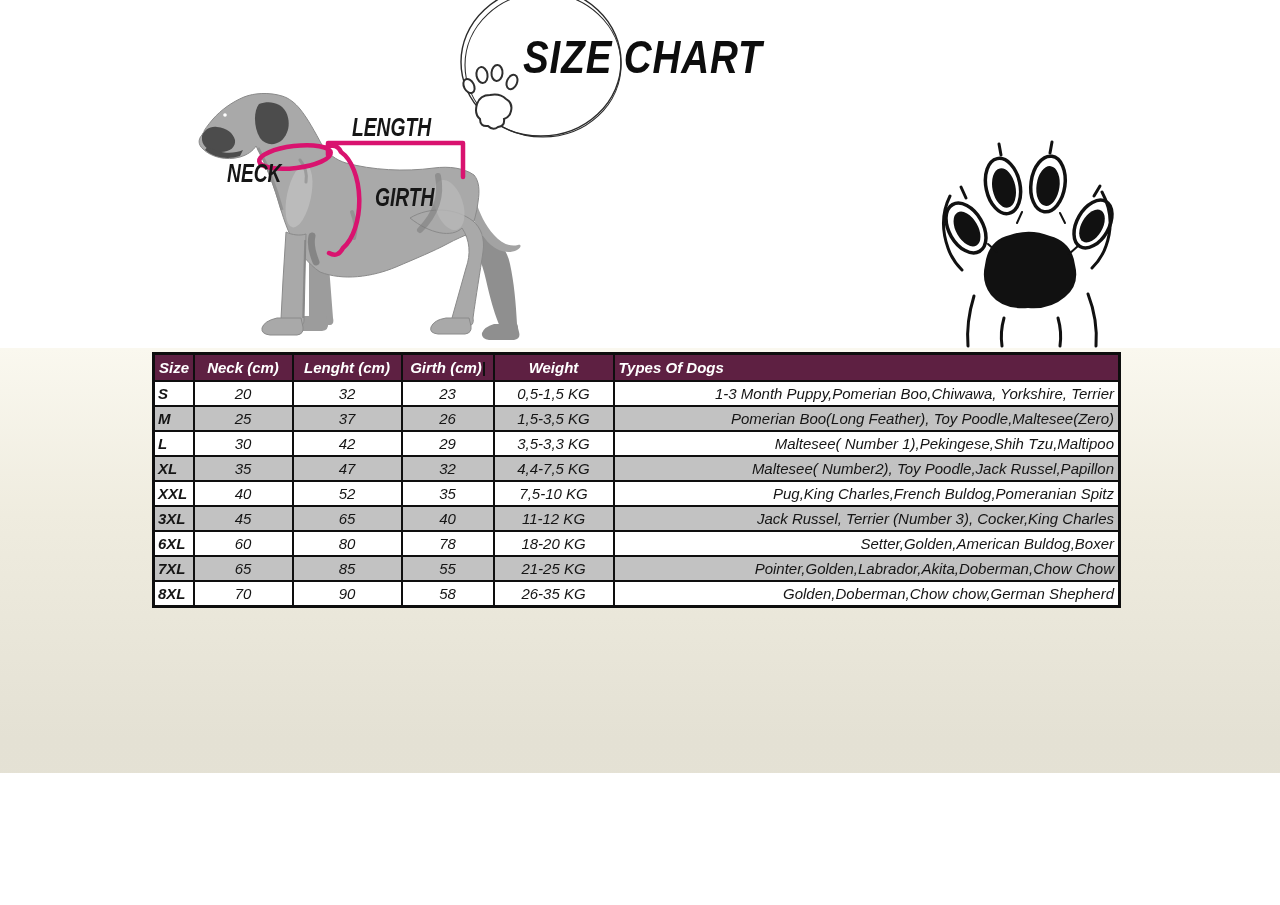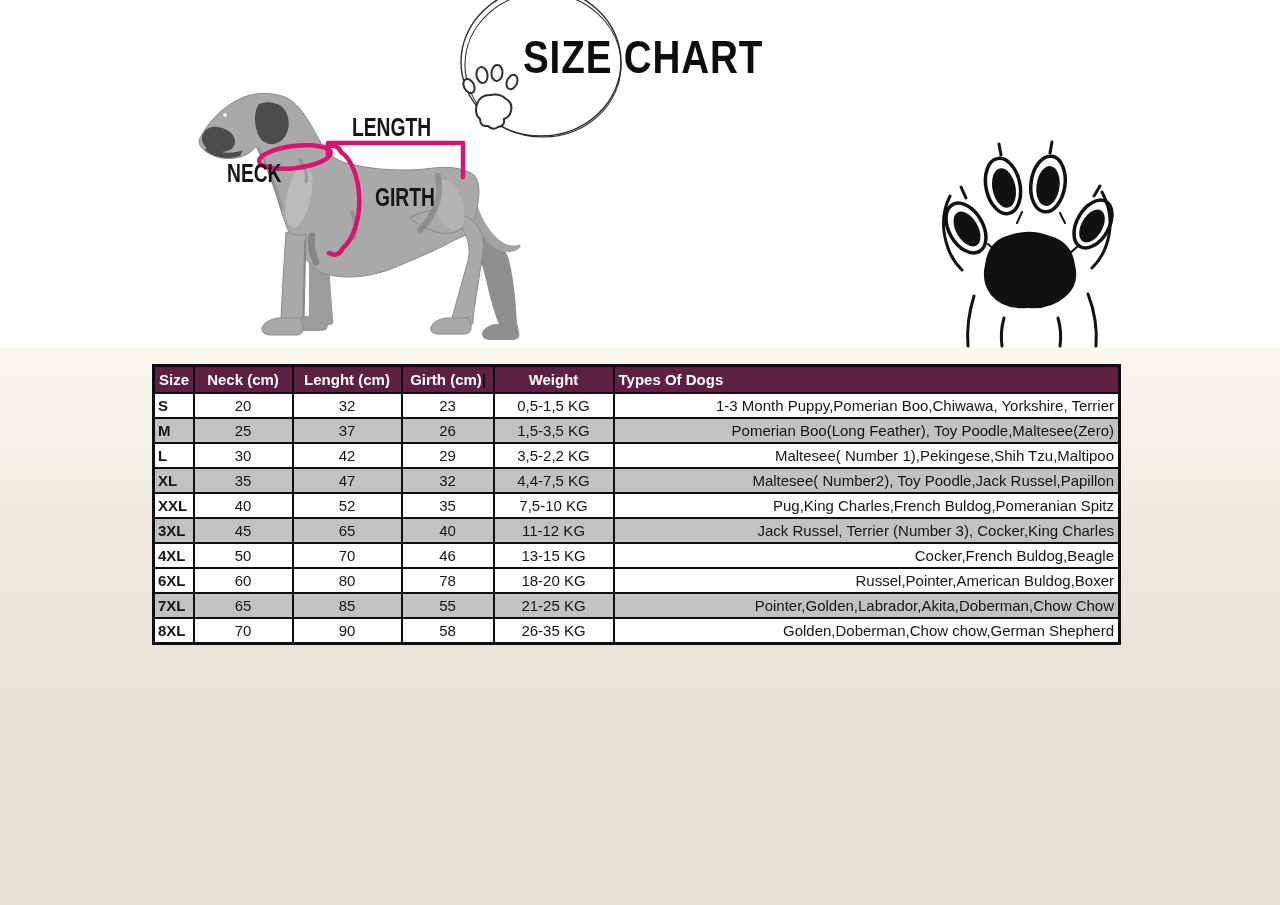--- a/index.html
+++ b/index.html
@@ -1,18 +1,18 @@
 <!DOCTYPE html>
 <html style="--accent: #d9136f; --header-bg: #5e2042; --row-alt: #c2c2c2;"><head>
 <meta charset="utf-8">
 <style>
   html,body{margin:0;padding:0;}
   body{width:1280px;height:905px;overflow:hidden;background:#fff;
        font-family:"Liberation Sans",sans-serif;}
-  #stage{position:relative;width:1280px;height:905px;overflow:hidden;background:#fff;}
+  #stage{position:relative;width:1280px;height:773px;overflow:hidden;background:#fff;font-style:italic;}
   .bg-lower{position:absolute;left:0;top:348px;width:1280px;height:557px;
     background:linear-gradient(180deg,#faf8ef 0%,#efecdf 30%,#e4e1d4 70%,#e5e2d6 100%);}
   #gfx{position:absolute;left:0;top:0;z-index:1;}
 
   
   .size-chart-title{position:absolute;left:523px;top:34px;z-index:2;
     font-size:46px;font-weight:bold;color:#0d0d0d;letter-spacing:1px;line-height:1;
     transform:scaleX(.84);transform-origin:left top;white-space:nowrap;}
 
   
@@ -20,21 +20,21 @@
     font-size:26px;line-height:1;transform:scaleX(.74);transform-origin:left top;white-space:nowrap;}
   #lbl-length{left:352px;top:114px;}
   #lbl-neck{left:227px;top:160px;}
   #lbl-girth{left:375px;top:184px;}
 
   
   .pink{stroke:var(--accent,#d9136f);stroke-width:4.5;fill:none;stroke-linecap:round;}
   .ink{stroke:#111;fill:none;stroke-linecap:round;}
 
   
-  .size-table{position:absolute;left:152px;top:364px;z-index:3;width:966px;
+  .size-table{position:absolute;left:152px;top:352px;z-index:3;width:966px;
     border-collapse:collapse;table-layout:fixed;border:3px solid #0e0e0e;background:#b91c1c;}
   .size-table th,.size-table td{border:2px solid #0e0e0e;overflow:hidden;white-space:nowrap;}
   .size-table th{background:var(--header-bg,#5e2042);color:#fff;font-size:15px;font-weight:bold;
     height:25px;padding:0 4px;}
   .size-table th.c0,.size-table th.c5{text-align:left;padding-left:4px;}
   .size-table td{font-size:15px;color:#151515;height:23px;padding:0 4px;}
   .size-table td.c0{font-weight:bold;text-align:left;padding-left:3px;}
   .size-table td.c1,.size-table td.c2,.size-table td.c3,.size-table td.c4{text-align:center;}
   .size-table td.c5{text-align:right;}
   .size-table tr.dark td{background:var(--row-alt,#c2c2c2);}
@@ -187,21 +187,21 @@
           <td class="c2">37</td>
           <td class="c3">26</td>
           <td class="c4">1,5-3,5 KG</td>
           <td class="c5">Pomerian Boo(Long Feather), Toy Poodle,Maltesee(Zero)</td>
         </tr>
         <tr class="light">
           <td class="c0">L</td>
           <td class="c1">30</td>
           <td class="c2">42</td>
           <td class="c3">29</td>
-          <td class="c4">3,5-2,2 KG</td>
+          <td class="c4">3,5-3,3 KG</td>
           <td class="c5">Maltesee( Number 1),Pekingese,Shih Tzu,Maltipoo</td>
         </tr>
         <tr class="dark">
           <td class="c0">XL</td>
           <td class="c1">35</td>
           <td class="c2">47</td>
           <td class="c3">32</td>
           <td class="c4">4,4-7,5 KG</td>
           <td class="c5">Maltesee( Number2), Toy Poodle,Jack Russel,Papillon</td>
         </tr>
@@ -215,34 +215,26 @@
         </tr>
         <tr class="dark">
           <td class="c0">3XL</td>
           <td class="c1">45</td>
           <td class="c2">65</td>
           <td class="c3">40</td>
           <td class="c4">11-12 KG</td>
           <td class="c5">Jack Russel, Terrier (Number 3), Cocker,King Charles</td>
         </tr>
         <tr class="light">
-          <td class="c0">4XL</td>
-          <td class="c1">50</td>
-          <td class="c2">70</td>
-          <td class="c3">46</td>
-          <td class="c4">13-15 KG</td>
-          <td class="c5">Cocker,French Buldog,Beagle</td>
-        </tr>
-        <tr class="light">
           <td class="c0">6XL</td>
           <td class="c1">60</td>
           <td class="c2">80</td>
           <td class="c3">78</td>
           <td class="c4">18-20 KG</td>
-          <td class="c5">Russel,Pointer,American Buldog,Boxer</td>
+          <td class="c5">Setter,Golden,American Buldog,Boxer</td>
         </tr>
         <tr class="dark">
           <td class="c0">7XL</td>
           <td class="c1">65</td>
           <td class="c2">85</td>
           <td class="c3">55</td>
           <td class="c4">21-25 KG</td>
           <td class="c5">Pointer,Golden,Labrador,Akita,Doberman,Chow Chow</td>
         </tr>
         <tr class="light">

